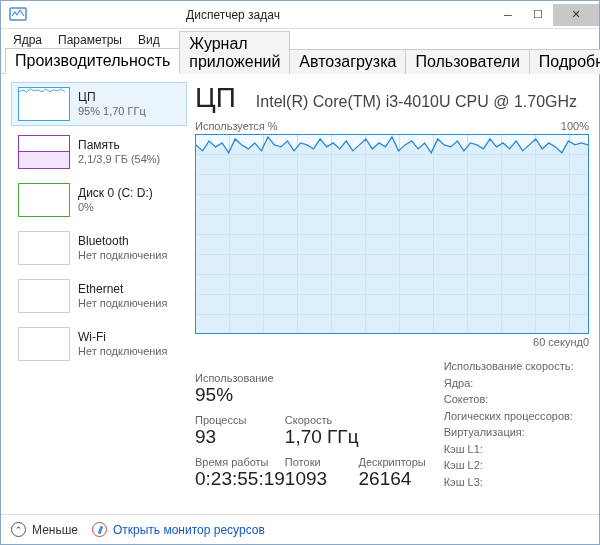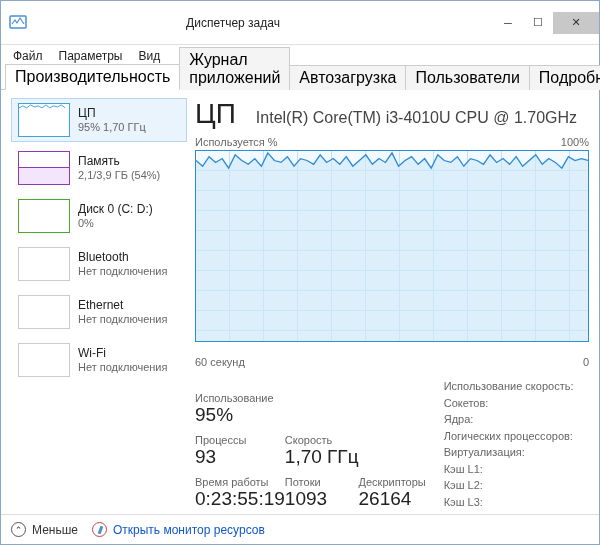--- a/index.html
+++ b/index.html
@@ -1,20 +1,20 @@
 <!DOCTYPE html>
 <html><head>
 <meta charset="utf-8">
 <style>
 * { box-sizing: border-box; margin: 0; padding: 0; font-family: "Segoe UI", Tahoma, sans-serif; }
 body { background: #fff; width: 600px; height: 545px; overflow: hidden; }
 
 .window { width: 600px; height: 545px; border: 1px solid #8aa8c6; display: flex; flex-direction: column; background: #fff; }
 
-.titlebar { height: 44px; display: flex; align-items: center; background: #fff; border-bottom: 1px solid #e0e0e0; }
+.titlebar { height: 28px; display: flex; align-items: center; background: #fff; border-bottom: 1px solid #e0e0e0; }
 .titlebar .icon { width: 22px; height: 22px; margin: 0 4px 0 6px; }
 .titlebar .title { flex: 1; text-align: center; font-size: 12px; color: #222; margin-left: -60px; }
 .titlebar .ctrls { display: flex; }
 .titlebar .ctrls .btn { width: 30px; height: 22px; display: flex; align-items: center; justify-content: center; font-size: 11px; color: #333; }
 .titlebar .ctrls .btn.close { background: #c8c8c8; width: 46px; }
 
 .menubar { height: 21px; display: flex; align-items: center; padding: 0 4px; font-size: 12px; color: #222; }
 .menubar .mi { padding: 2px 8px; }
 
 .tabs { display: flex; align-items: flex-end; padding: 0 4px; height: 24px; border-bottom: 1px solid #ccc; position: relative; }
@@ -36,21 +36,21 @@
 .side-labels .lbl1 { color: #222; }
 .side-labels .lbl2 { color: #666; font-size: 11px; }
 
 .main { flex: 1; display: flex; flex-direction: column; }
 .main-head { display: flex; align-items: baseline; gap: 20px; margin-bottom: 6px; }
 .main-head .big { font-size: 28px; font-weight: 300; color: #222; }
 .main-head .sub { font-size: 16px; color: #444; }
 .chart-top { display: flex; justify-content: space-between; font-size: 11px; color: #666; margin-bottom: 2px;}
 .chart { height: 200px; border: 1px solid #2e8cd6; background: #f3faff; position: relative; background-image: repeating-linear-gradient(to right, transparent, transparent 33px, #c3e1f4 33px, #c3e1f4 34px), repeating-linear-gradient(to bottom, transparent, transparent 19px, #c3e1f4 19px, #c3e1f4 20px); }
 .chart svg { position: absolute; top: 0; left: 0; width: 100%; height: 100%; }
-.chart-bot { display: flex; justify-content: space-between; font-size: 11px; color: #666; margin-top: 14px; margin-bottom: 10px;}
+.chart-bot { display: flex; justify-content: flex-end; font-size: 11px; color: #666; margin-top: 2px; margin-bottom: 10px;}
 
 .stats { display: flex; font-size: 12px; align-items: flex-end; }
 .stat-col { display: flex; flex-direction: column; gap: 8px; }
 .stat { display: flex; flex-direction: column; }
 .stat .lbl { font-size: 11px; color: #666; }
 .stat .val { font-size: 19px; font-weight: 400; color: #222; }
 .info-col { font-size: 11px; color: #666; line-height: 1.5; margin-left: 18px;}
 
 .footer { height: 30px; border-top: 1px solid #ddd; display: flex; align-items: center; padding: 0 10px; gap: 14px; font-size: 12px; }
 .footer .less { display: flex; align-items: center; gap: 6px; color: #333; }
@@ -75,21 +75,21 @@
     </div>
     <div class="title">Диспетчер задач</div>
     <div class="ctrls">
       <div class="btn">─</div>
       <div class="btn">☐</div>
       <div class="btn close">✕</div>
     </div>
   </div>
 
   <div class="menubar">
-    <div class="mi">Файл</div>
+    <div class="mi">Ядра</div>
     <div class="mi">Параметры</div>
     <div class="mi">Вид</div>
   </div>
 
   <div class="tabs">
     <div class="tab active">Производительность</div>
     <div class="tab">Журнал приложений</div>
     <div class="tab">Автозагрузка</div>
     <div class="tab">Пользователи</div>
     <div class="tab">Подробности</div>
@@ -204,22 +204,22 @@
               <span class="lbl">.</span>
               <span class="val">.</span>
             </div>
           <div class="stat">
             <span class="lbl">Дескрипторы</span>
             <span class="val">26164</span>
           </div>
         </div>
         <div class="info-col">
           <div>Использование скорость:</div>
+          <div>Ядра:</div>
           <div>Сокетов:</div>
-          <div>Ядра:</div>
           <div>Логических процессоров:</div>
           <div>Виртуализация:</div>
           <div>Кэш L1:</div>
           <div>Кэш L2:</div>
           <div>Кэш L3:</div>
         </div>
       </div>
     </div>
   </div>
 

